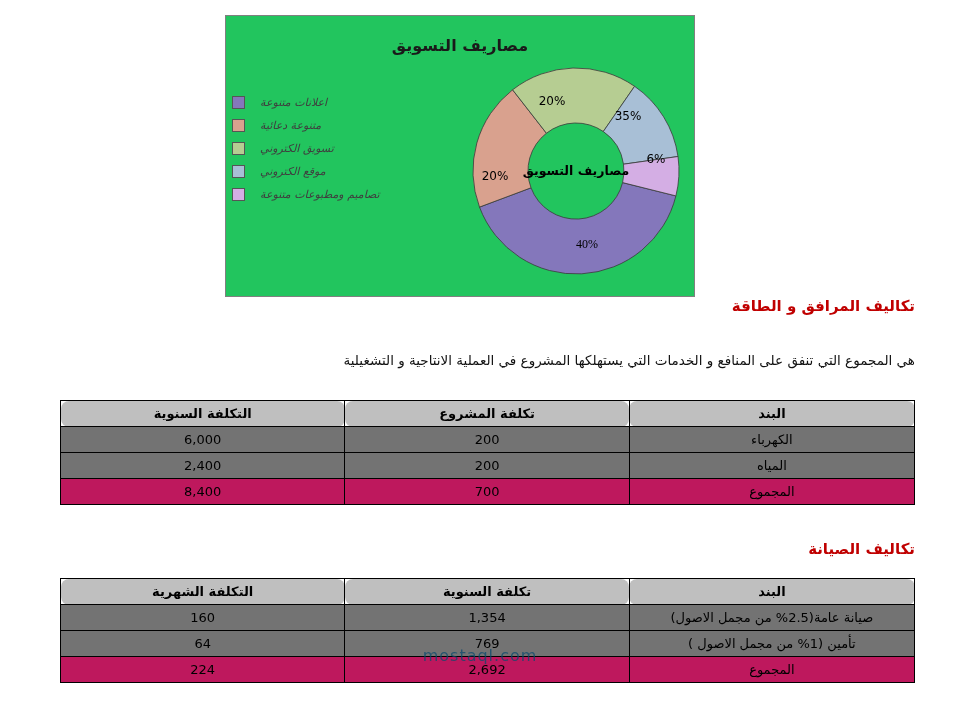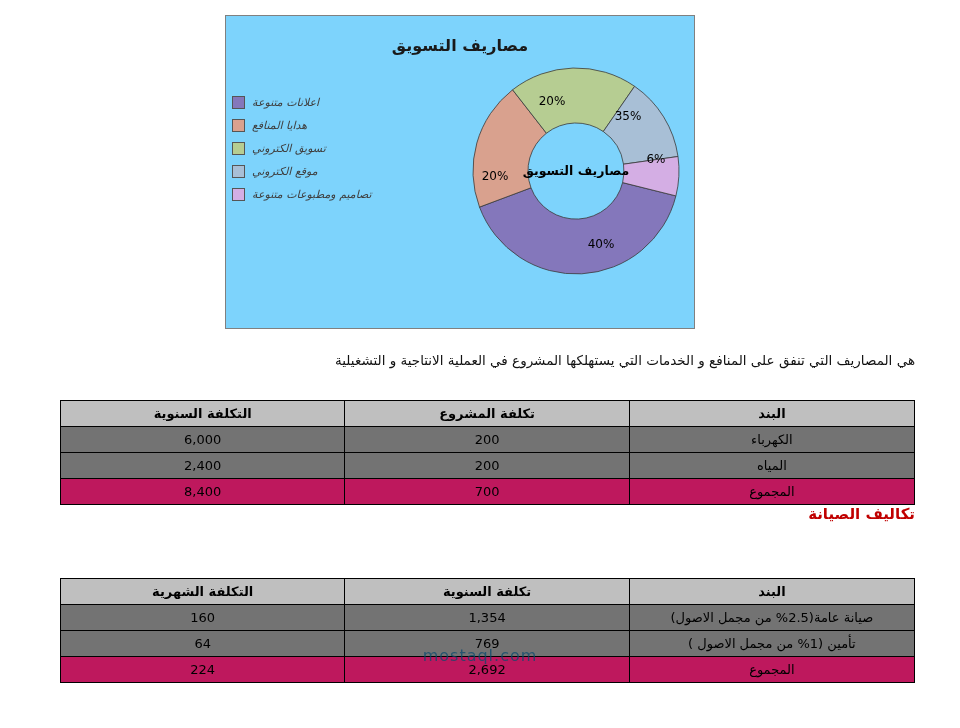--- a/index.html
+++ b/index.html
@@ -1,49 +1,49 @@
 <!DOCTYPE html>
 <html><head>
 <meta charset="utf-8">
 <style>
   * { box-sizing: border-box; margin: 0; padding: 0; }
   html, body { background: #ffffff; }
   body { font-family: "DejaVu Sans", sans-serif; }
   .page { position: relative; width: 960px; height: 728px; background: #fff; overflow: hidden; }
 
   
-  .chart-box { position: absolute; left: 225px; top: 15px; width: 470px; height: 314px;
-               border: 1px solid #808080; background: #7dd3fc; }
+  .chart-box { position: absolute; left: 225px; top: 15px; width: 470px; height: 282px;
+               border: 1px solid #808080; background: #22c55e; }
   .chart-title { position: absolute; top: 20px; left: 0; right: 0; text-align: center;
                  font-weight: bold; font-size: 16px; color: #1a1a1a; direction: rtl; }
   .legend { position: absolute; left: 6px; top: 80px; }
-  .legend-item { display: flex; align-items: flex-end; margin-bottom: 10px; direction: ltr; }
+  .legend-item { display: flex; align-items: flex-end; margin-bottom: 10px; direction: ltr; gap: 8px; }
   .legend-item svg { flex: 0 0 13px; }
   .legend-label { margin-left: 7px; font-size: 11px; color: #3f3f3f; direction: rtl; font-style: italic; }
   .donut { position: absolute; left: 245px; top: 50px; width: 210px; height: 210px; }
   .slice-label { position: absolute; transform: translate(-50%,-50%); font-size: 12px; color: #000; }
   .center-label { position: absolute; left: 20px; right: 20px; top: 97px; text-align: center;
                   font-weight: bold; font-size: 12.5px; color: #000; direction: rtl; }
 
   
   .section-heading { position: absolute; right: 45px; color: #c00000; font-weight: bold;
                      font-size: 15px; direction: rtl; }
   .heading-utilities { top: 297px; }
-  .heading-maintenance { top: 505px; }
+  .heading-maintenance { top: 540px; }
   .desc { position: absolute; right: 45px; top: 352px; font-size: 13.5px; color: #111;
           direction: rtl; white-space: nowrap; }
 
   
   table.data-table { position: absolute; left: 60px; width: 855px; border-collapse: collapse;
                      direction: rtl; table-layout: fixed; font-size: 13px; color: #000; }
   table.t1 { top: 400px; }
   table.t2 { top: 578px; }
   table.data-table td { border: 1px solid #000; height: 26px; text-align: center;
                         vertical-align: middle; padding: 0 6px; background: #737373; }
-  table.data-table tr.head td { background: #bfbfbf; font-weight: bold; }
+  table.data-table tr.head td { background: #bfbfbf; font-weight: bold; border-radius: 8px; }
   table.data-table tr.total td { background: #be185d; }
 
   
   .watermark { position: absolute; left: 50%; top: 648px; transform: translateX(-50%);
                text-align: center; z-index: 5; pointer-events: none; opacity: 0.75; }
   .watermark .logo { font-size: 30px; font-weight: bold; color: #c6c6c6; direction: rtl; }
   .watermark .url { font-size: 16px; color: #0c4a6e; letter-spacing: 1px; margin-top: -2px; }
 </style>
 </head>
 <body>
@@ -57,21 +57,21 @@
       <div class="legend-item">
         <svg width="13" height="13">
             <rect x="0.5" y="0.5" width="12" height="12" stroke="#555" stroke-width="1" fill="#8477bb"></rect>
           </svg>
         <span class="legend-label">اعلانات متنوعة</span>
       </div>
       <div class="legend-item">
         <svg width="13" height="13">
             <rect x="0.5" y="0.5" width="12" height="12" stroke="#555" stroke-width="1" fill="#d9a18e"></rect>
           </svg>
-        <span class="legend-label">هدايا المنافع</span>
+        <span class="legend-label">متنوعة دعائية</span>
       </div>
       <div class="legend-item">
         <svg width="13" height="13">
             <rect x="0.5" y="0.5" width="12" height="12" stroke="#555" stroke-width="1" fill="#b6cd92"></rect>
           </svg>
         <span class="legend-label">تسويق الكتروني</span>
       </div>
       <div class="legend-item">
         <svg width="13" height="13">
             <rect x="0.5" y="0.5" width="12" height="12" stroke="#555" stroke-width="1" fill="#a8bfd6"></rect>
@@ -87,30 +87,31 @@
     </div>
 
     <div class="donut">
       <svg width="210" height="210" viewBox="0 0 210 210">
         <path d="M204.9 129.9 A103 103 0 0 1 8.5 141.1 L60.0 121.8 A48 48 0 0 0 151.6 116.6 Z" stroke="#3a3a3a" stroke-width="0.8" stroke-linejoin="round" fill="#8477bb"></path>
         <path d="M8.5 141.1 A103 103 0 0 1 41.6 23.8 L75.4 67.2 A48 48 0 0 0 60.0 121.8 Z" stroke="#3a3a3a" stroke-width="0.8" stroke-linejoin="round" fill="#d9a18e"></path>
         <path d="M41.6 23.8 A103 103 0 0 1 163.6 20.3 L132.3 65.5 A48 48 0 0 0 75.4 67.2 Z" stroke="#3a3a3a" stroke-width="0.8" stroke-linejoin="round" fill="#b6cd92"></path>
         <path d="M163.6 20.3 A103 103 0 0 1 207.0 90.5 L152.5 98.2 A48 48 0 0 0 132.3 65.5 Z" stroke="#3a3a3a" stroke-width="0.8" stroke-linejoin="round" fill="#a8bfd6"></path>
         <path d="M207.0 90.5 A103 103 0 0 1 204.9 129.9 L151.6 116.6 A48 48 0 0 0 152.5 98.2 Z" stroke="#3a3a3a" stroke-width="0.8" stroke-linejoin="round" fill="#d4aee4"></path>
       </svg>
-      <span class="slice-label" style="left:130px; top:178px;">40%</span>
+      <span class="slice-label" style="left:116px; top:178px;font-family:Liberation Serif, serif;">40%</span>
       <span class="slice-label" style="left:24px; top:110px;">20%</span>
       <span class="slice-label" style="left:81px; top:35px;">20%</span>
       <span class="slice-label" style="left:157px; top:50px;">35%</span>
       <span class="slice-label" style="left:185px; top:93px;">6%</span>
       <div class="center-label">مصاريف التسويق</div>
     </div>
   </div>
 
-  <div class="desc">هي المصاريف التي تنفق على المنافع و الخدمات التي يستهلكها المشروع في العملية الانتاجية و التشغيلية</div>
+  <div class="section-heading heading-utilities">تكاليف المرافق و الطاقة</div>
+  <div class="desc">هي المجموع التي تنفق على المنافع و الخدمات التي يستهلكها المشروع في العملية الانتاجية و التشغيلية</div>
 
   <table class="data-table t1">
     <colgroup>
         <col style="width:33.4%">
         <col style="width:33.3%">
         <col style="width:33.3%">
       </colgroup>
     <tbody>
       <tr class="head">
         <td>البند</td>

